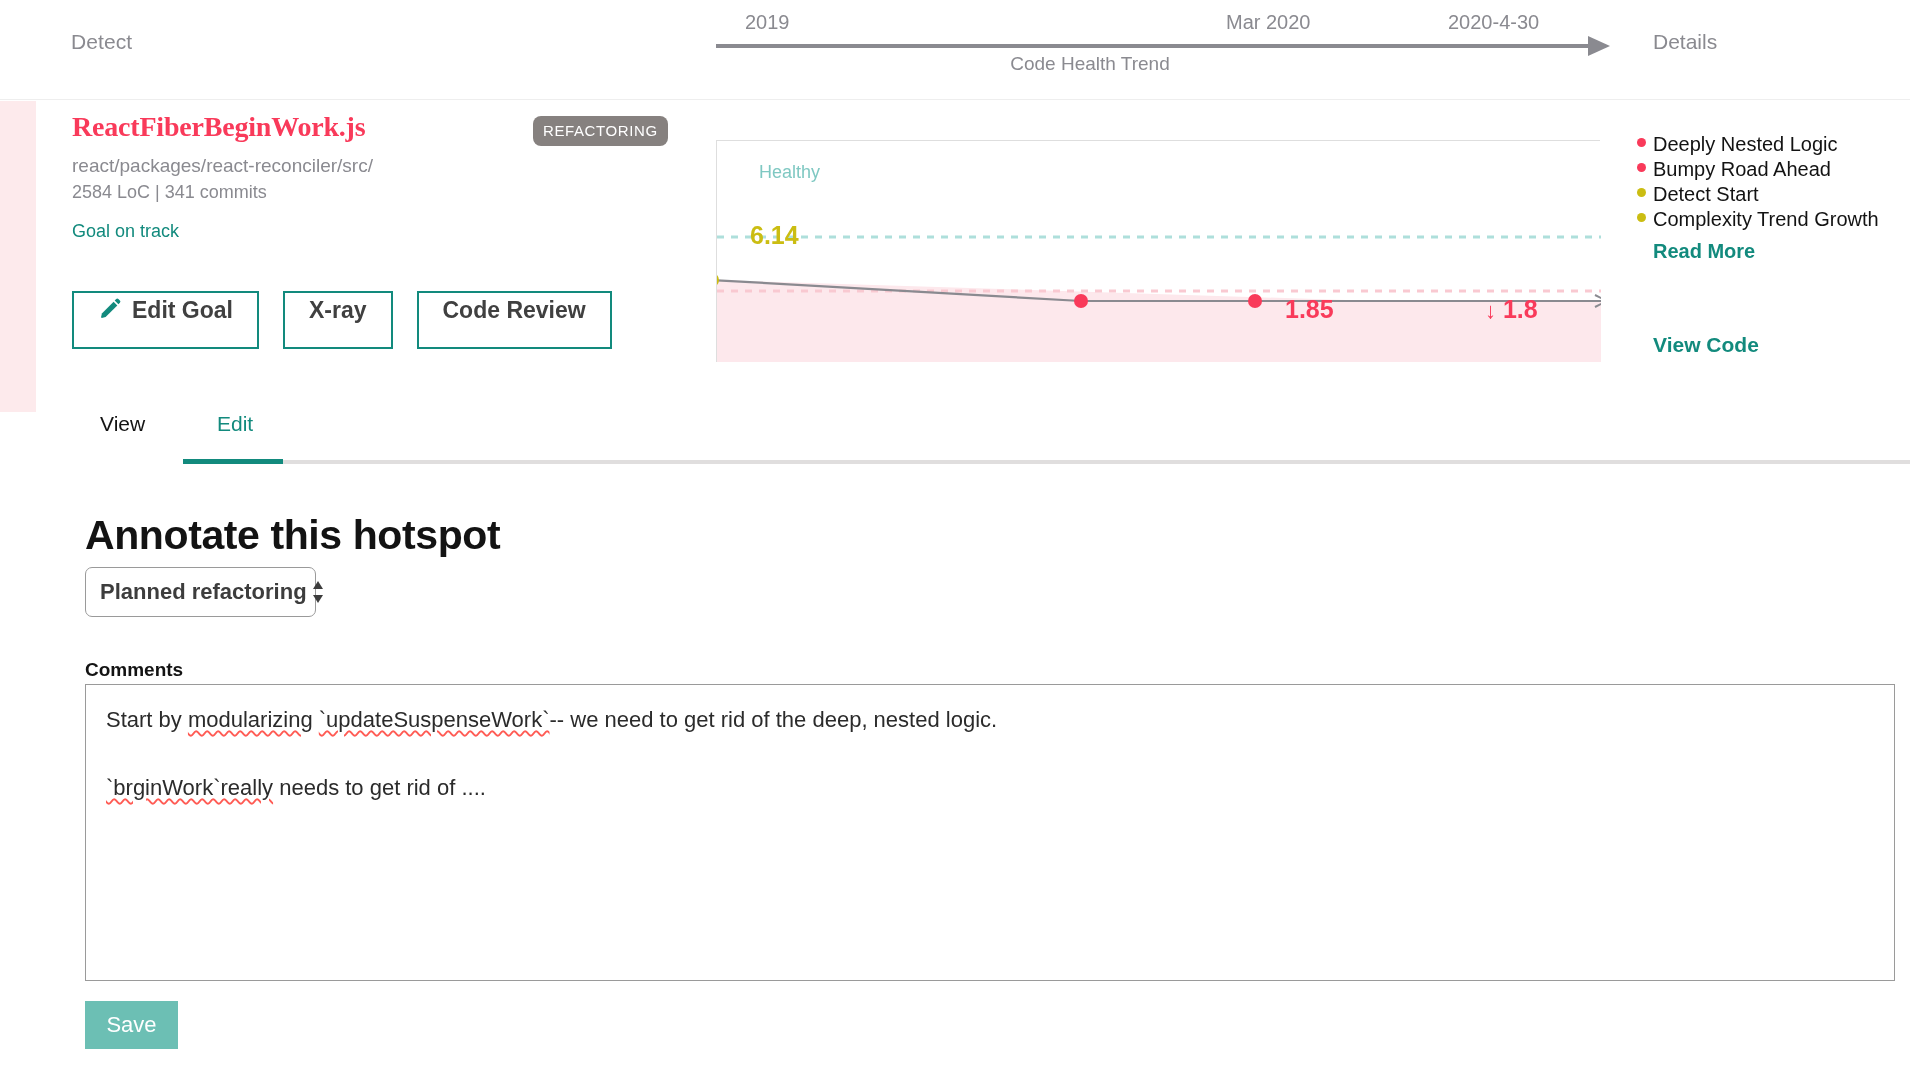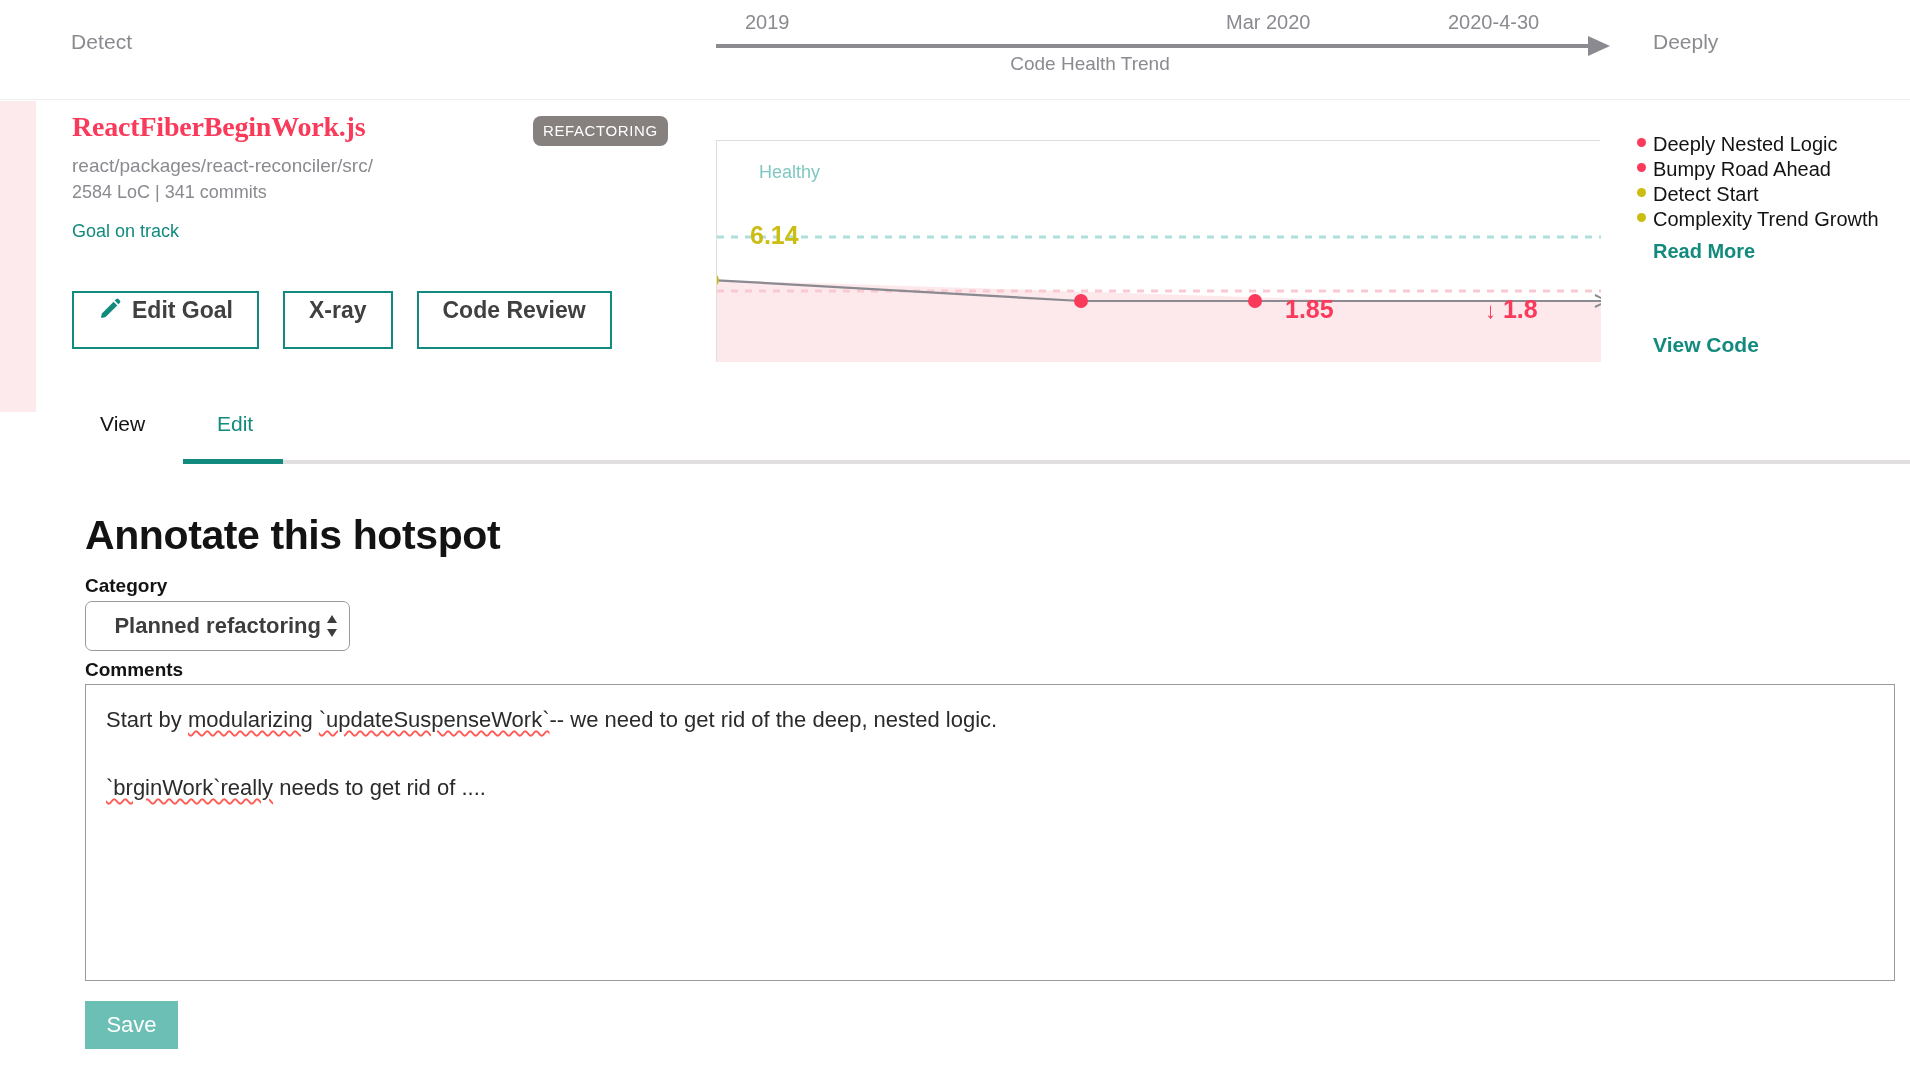--- a/index.html
+++ b/index.html
@@ -144,27 +144,26 @@
   
   .form-title {
     position: absolute; left: 85px; top: 512px;
     font-size: 41px; font-weight: bold; color: #131313; letter-spacing: -.4px;
   }
   .label-category {
     position: absolute; left: 85px; top: 575px;
     font-size: 19px; font-weight: bold; color: #131313;
   }
   .select-wrap {
-    position: absolute; left: 85px; top: 601px;
-    width: 265px; height: 50px;
+    position: absolute; left: 85px; top: 567px;
+    width: 231px; height: 50px;
     border: 1px solid #9a9a9a; border-radius: 7px;
     background: #ffffff;
     display: flex; align-items: center; padding: 0 10px 0 14px;
     cursor: pointer;
-    justify-content: flex-end;
   }
   .select-value {
     font-size: 22px; font-weight: bold; color: #3d3d3d;
     white-space: nowrap;
   }
   .select-caret {
     margin-left: 4px; display: inline-flex; flex-direction: column; line-height: 0;
   }
   .label-comments {
     position: absolute; left: 85px; top: 659px;
@@ -202,21 +201,21 @@
     <div class="hdr-hotspot">Detect</div>
 
     <div class="tl-label tl-2019">2019</div>
     <div class="tl-label tl-mar">Mar 2020</div>
     <div class="tl-label tl-end">2020-4-30</div>
 
     <div class="tl-axis"></div>
     <div class="tl-arrow"></div>
     <div class="tl-caption">Code Health Trend</div>
 
-    <div class="hdr-details">Deeply</div>
+    <div class="hdr-details">Details</div>
   </div>
 
   <div class="card">
     <div class="card-stripe"></div>
   </div>
 
   <div class="file-name">ReactFiberBeginWork.js</div>
   <div class="file-path">react/packages/react-reconciler/src/</div>
   <div class="file-stats">2584 LoC | 341 commits</div>
   <div class="goal-status">Goal on track</div>

